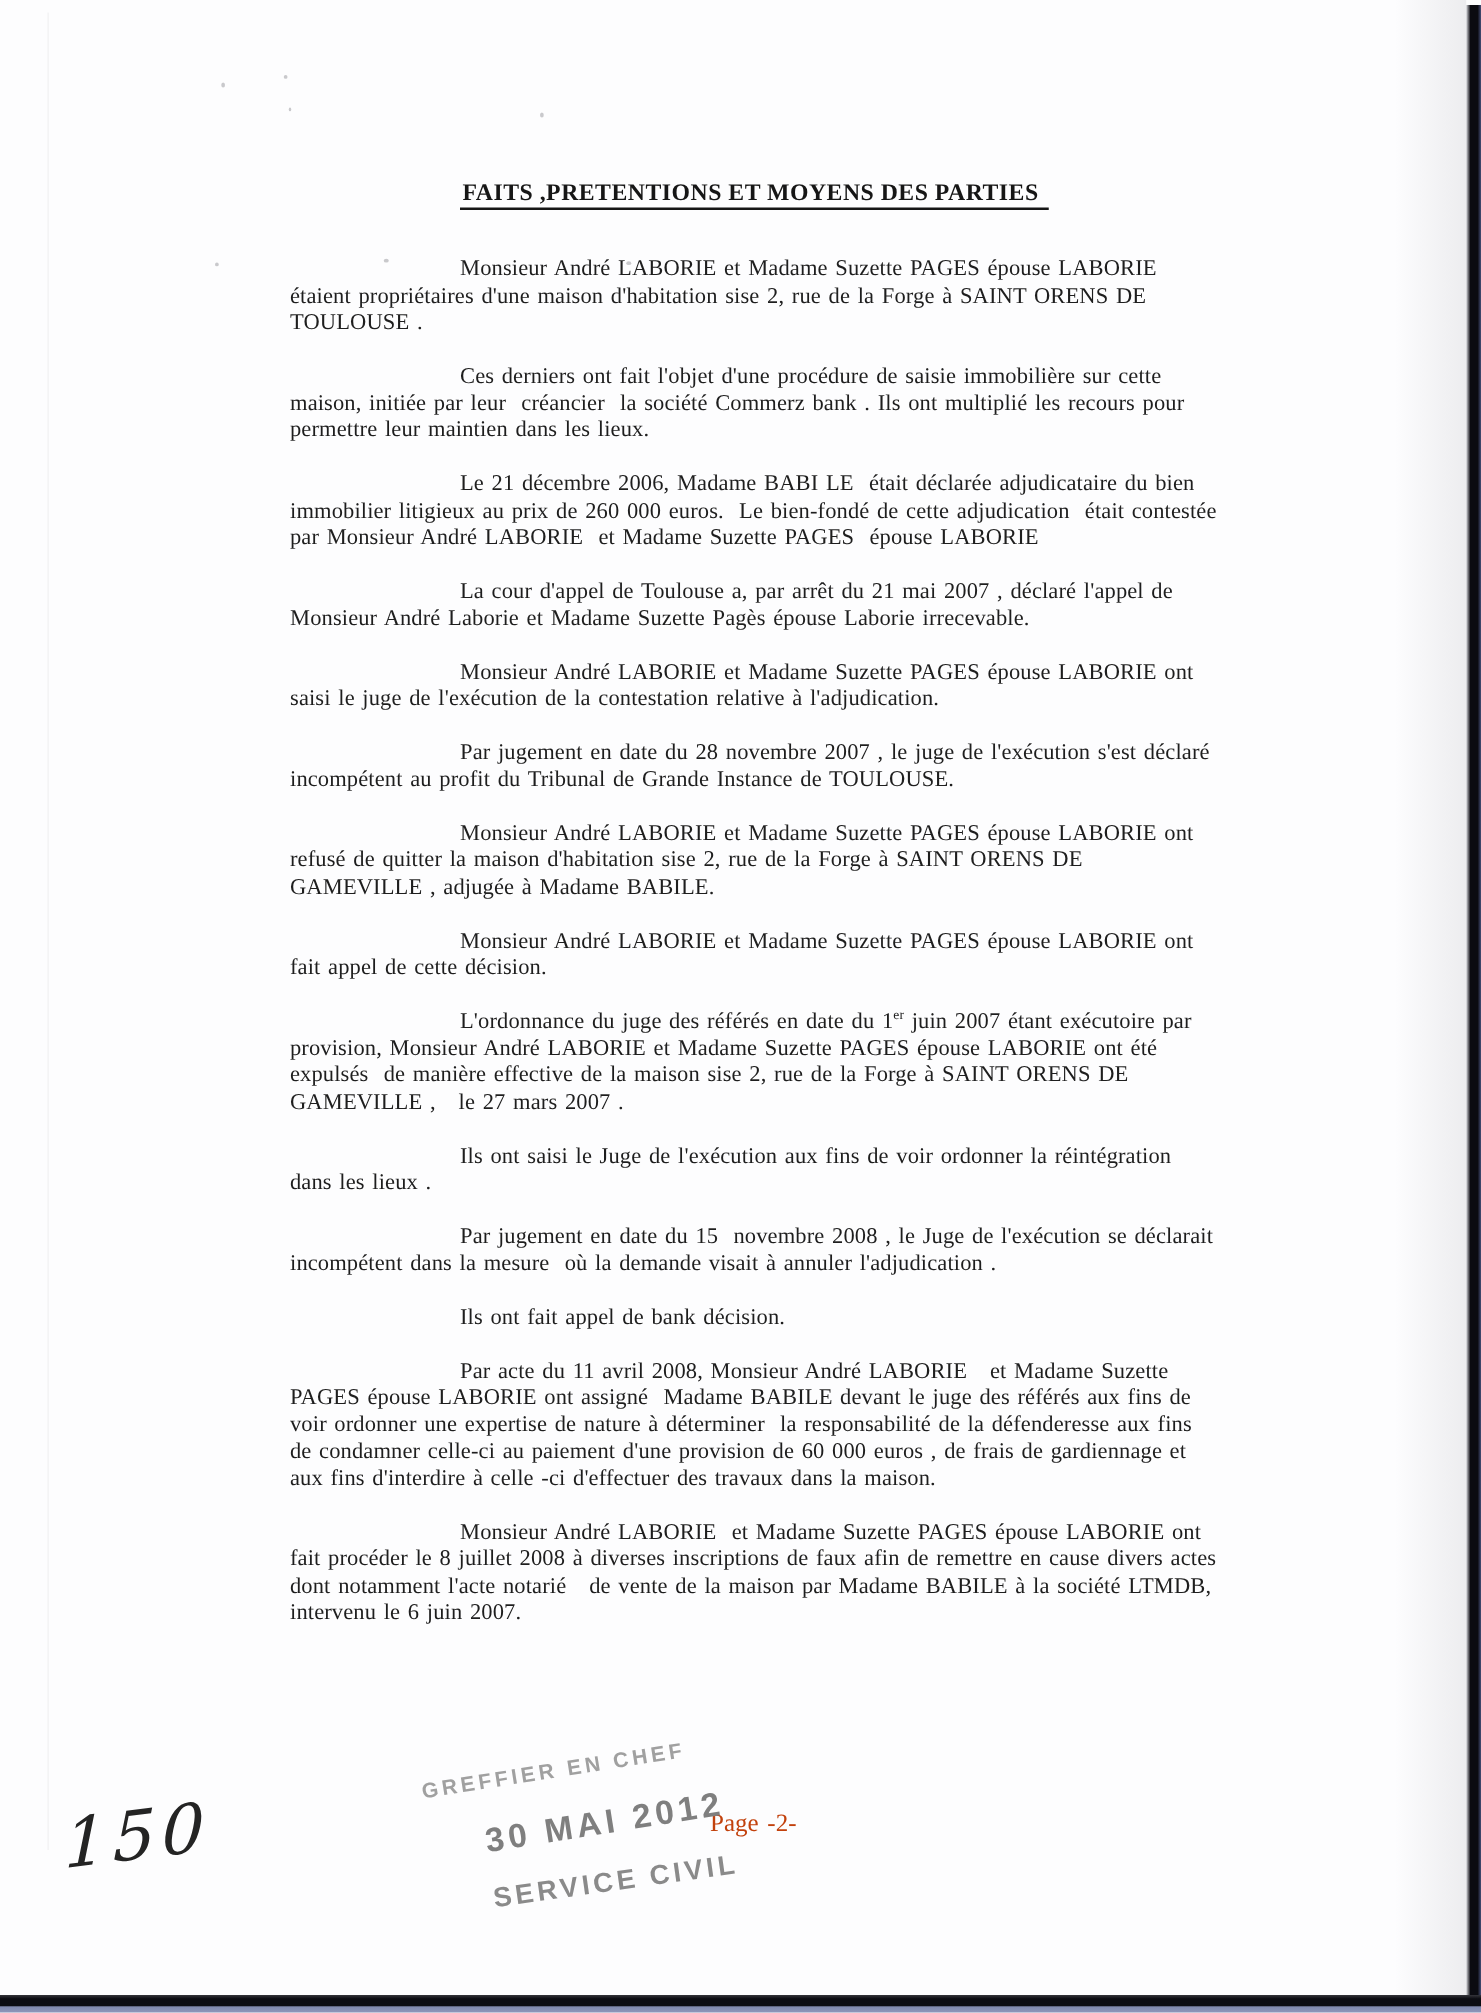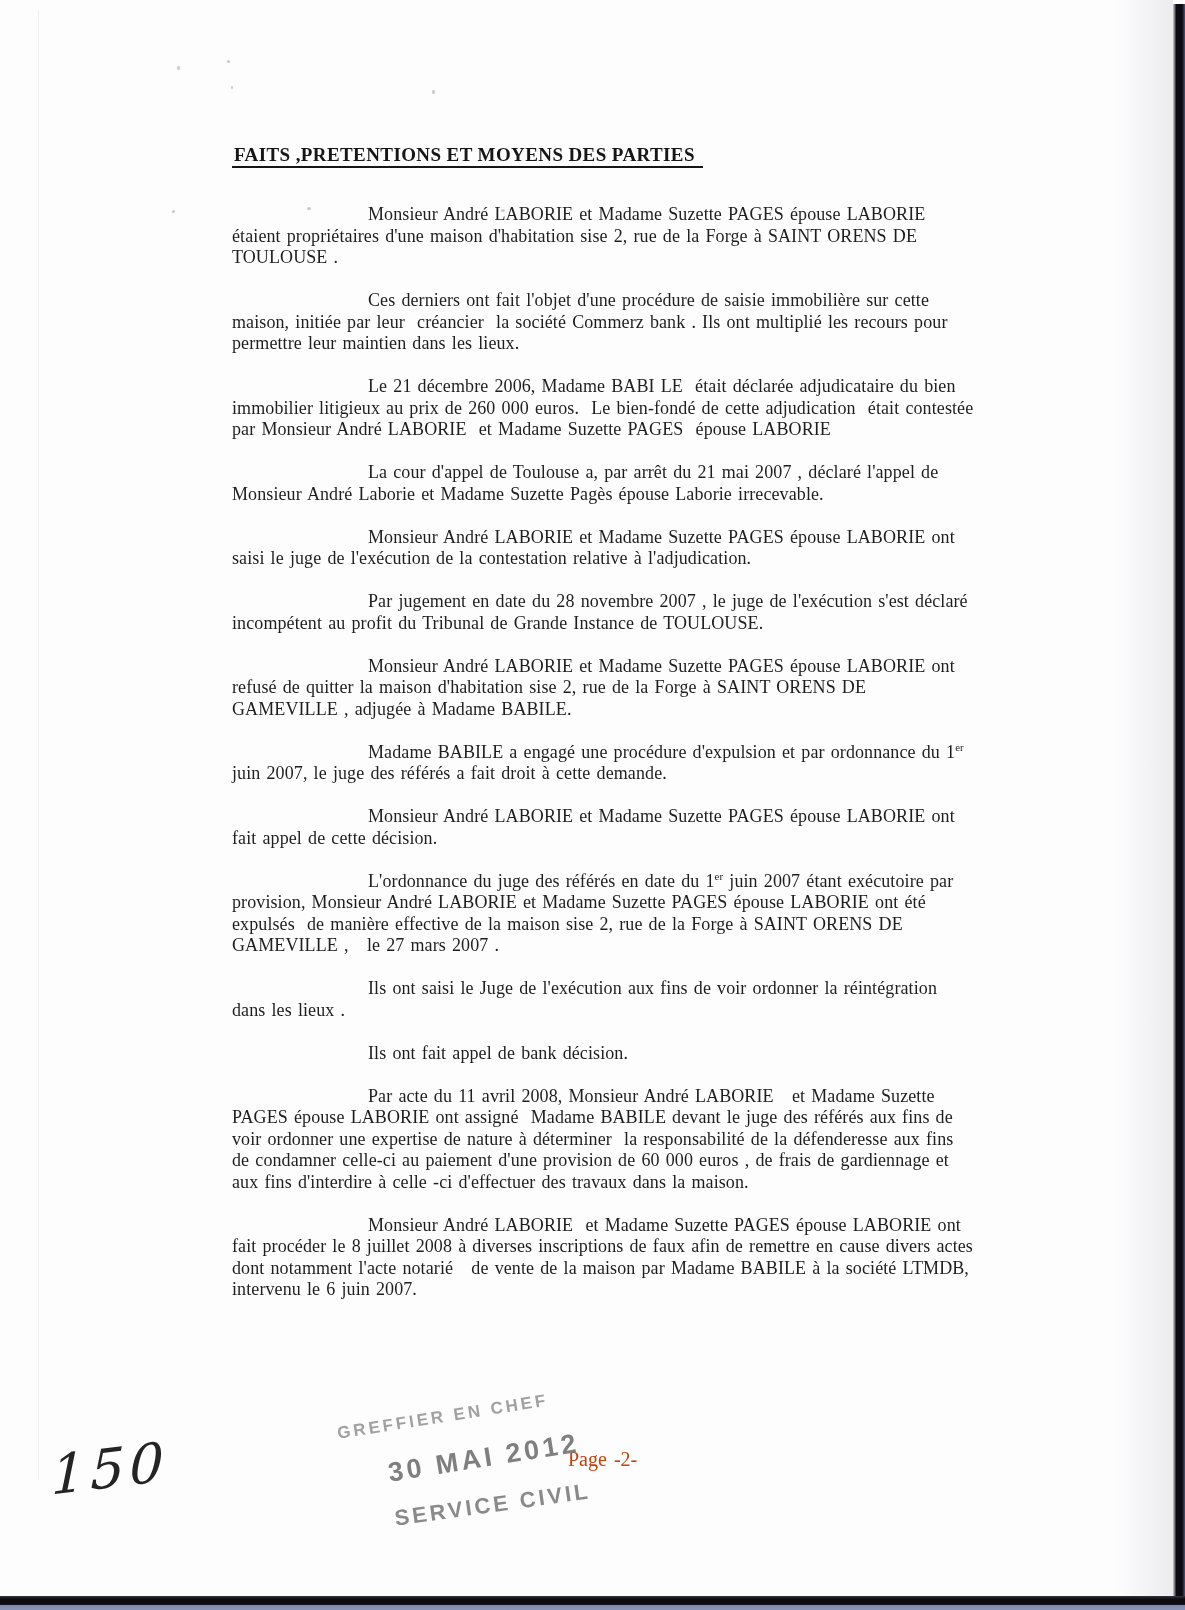--- a/index.html
+++ b/index.html
@@ -8,21 +8,21 @@
     background:#fdfdfe;
     font-family:"Liberation Serif",serif;
   }
   
   .doc-col{
     position:absolute;left:232px;top:143px;width:743px;
     color:#1e1e1e;
   }
   .title{
     font-size:19px;line-height:24px;font-weight:700;
-    text-align:left;margin:0 0 37px 0;letter-spacing:.4px;
+    text-align:center;margin:0 0 37px 0;letter-spacing:.4px;
     color:#161616;
   }
   .title span{
     border-bottom:2px solid #161616;
     padding:0 8px 1px 2px;
   }
   .para{
     font-size:18px;line-height:21.5px;margin:0 0 21.5px 0;
     text-indent:136px;white-space:pre-wrap;
     word-spacing:1.5px;letter-spacing:.1px;
@@ -83,24 +83,24 @@
 <div class="doc-col">
   <h1 class="title"><span>FAITS ,PRETENTIONS ET MOYENS DES PARTIES</span></h1>
   <div id="paragraphs">
       <p class="para"><span>Monsieur André LABORIE et Madame Suzette PAGES épouse LABORIE étaient propriétaires d'une maison d'habitation sise 2, rue de la Forge à SAINT ORENS DE TOULOUSE .</span></p>
       <p class="para"><span>Ces derniers ont fait l'objet d'une procédure de saisie immobilière sur cette maison, initiée par leur  créancier  la société Commerz bank . Ils ont multiplié les recours pour permettre leur maintien dans les lieux.</span></p>
       <p class="para"><span>Le 21 décembre 2006, Madame BABI LE  était déclarée adjudicataire du bien immobilier litigieux au prix de 260 000 euros.  Le bien-fondé de cette adjudication  était contestée par Monsieur André LABORIE  et Madame Suzette PAGES  épouse LABORIE</span></p>
       <p class="para"><span>La cour d'appel de Toulouse a, par arrêt du 21 mai 2007 , déclaré l'appel de Monsieur André Laborie et Madame Suzette Pagès épouse Laborie irrecevable.</span></p>
       <p class="para"><span>Monsieur André LABORIE et Madame Suzette PAGES épouse LABORIE ont saisi le juge de l'exécution de la contestation relative à l'adjudication.</span></p>
       <p class="para"><span>Par jugement en date du 28 novembre 2007 , le juge de l'exécution s'est déclaré incompétent au profit du Tribunal de Grande Instance de TOULOUSE.</span></p>
       <p class="para"><span>Monsieur André LABORIE et Madame Suzette PAGES épouse LABORIE ont refusé de quitter la maison d'habitation sise 2, rue de la Forge à SAINT ORENS DE GAMEVILLE , adjugée à Madame BABILE.</span></p>
-      <p class="para"><span>Madame BABILE a engagé une procédure d'expulsion et par ordonnance du 1</span><sup>er</sup><span> juin 2007, le juge des référés a fait droit à cette demande.</span></p>
       <p class="para"><span>Monsieur André LABORIE et Madame Suzette PAGES épouse LABORIE ont fait appel de cette décision.</span></p>
       <p class="para"><span>L'ordonnance du juge des référés en date du 1</span><sup>er</sup><span> juin 2007 étant exécutoire par provision, Monsieur André LABORIE et Madame Suzette PAGES épouse LABORIE ont été expulsés  de manière effective de la maison sise 2, rue de la Forge à SAINT ORENS DE GAMEVILLE ,   le 27 mars 2007 .</span></p>
       <p class="para"><span>Ils ont saisi le Juge de l'exécution aux fins de voir ordonner la réintégration dans les lieux .</span></p>
+      <p class="para"><span>Par jugement en date du 15  novembre 2008 , le Juge de l'exécution se déclarait incompétent dans la mesure  où la demande visait à annuler l'adjudication .</span></p>
       <p class="para"><span>Ils ont fait appel de bank décision.</span></p>
       <p class="para"><span>Par acte du 11 avril 2008, Monsieur André LABORIE   et Madame Suzette PAGES épouse LABORIE ont assigné  Madame BABILE devant le juge des référés aux fins de voir ordonner une expertise de nature à déterminer  la responsabilité de la défenderesse aux fins de condamner celle-ci au paiement d'une provision de 60 000 euros , de frais de gardiennage et aux fins d'interdire à celle -ci d'effectuer des travaux dans la maison.</span></p>
       <p class="para"><span>Monsieur André LABORIE  et Madame Suzette PAGES épouse LABORIE ont fait procéder le 8 juillet 2008 à diverses inscriptions de faux afin de remettre en cause divers actes dont notamment l'acte notarié   de vente de la maison par Madame BABILE à la société LTMDB, intervenu le 6 juin 2007.</span></p>
     </div>
 </div>
 
 <div class="page-label">Page -2-</div>
 <div class="stamp stamp-greffier">GREFFIER EN CHEF</div>
 <div class="stamp stamp-date">30 MAI 2012</div>
 <div class="stamp stamp-service">SERVICE CIVIL</div>

